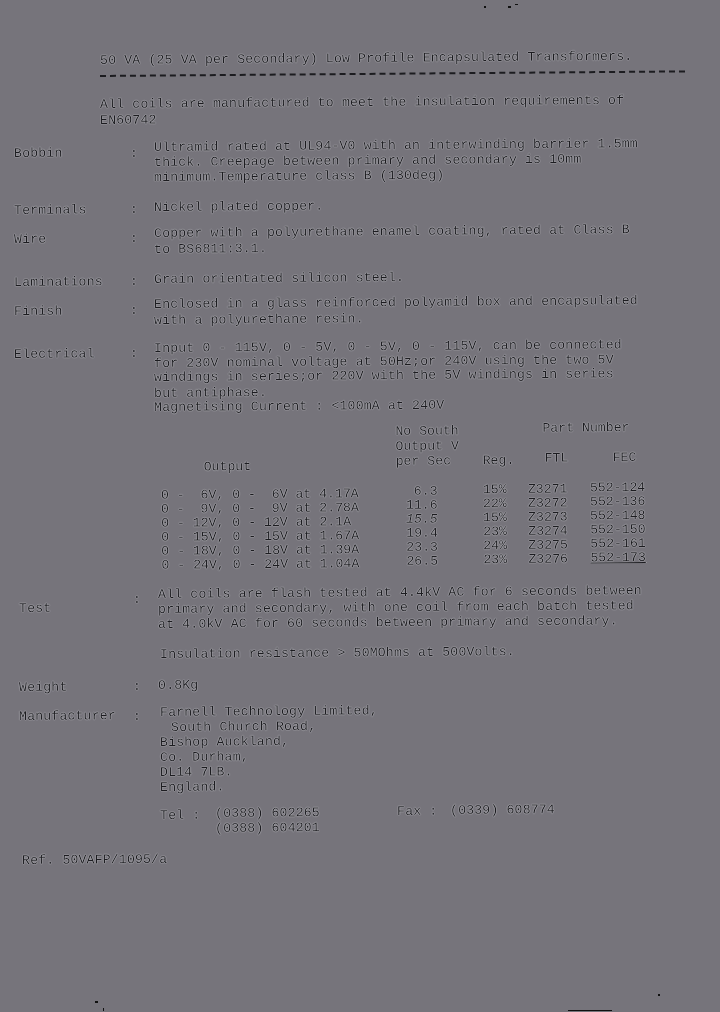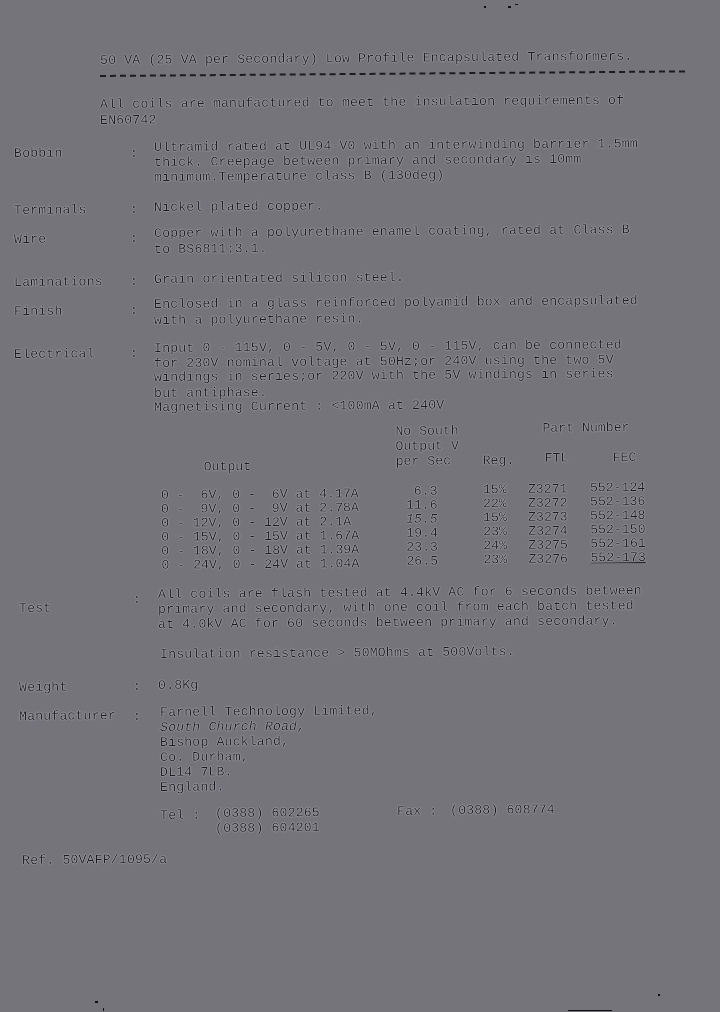--- a/index.html
+++ b/index.html
@@ -122,31 +122,31 @@
 <div class="t" style="left:158px;top:617px;">at 4.0kV AC for 60 seconds between primary and secondary.</div>
 <div class="t" style="left:160px;top:647px;">Insulation resistance &gt; 50MOhms at 500Volts.</div>
 
 <div class="t" style="left:19px;top:680px;">Weight</div>
 <div class="t" style="left:133px;top:679px;">:</div>
 <div class="t" style="left:158px;top:678px;">0.8Kg</div>
 
 <div class="t" style="left:19px;top:709px;">Manufacturer</div>
 <div class="t" style="left:133px;top:709px;">:</div>
 <div class="t" style="left:160px;top:705px;">Farnell Technology Limited,</div>
-<div class="t" style="left:160px;top:720px;font-style:italic;">South Church Road,</div>
+<div class="t" style="left:171px;top:720px;">South Church Road,</div>
 <div class="t" style="left:160px;top:735px;">Bishop Auckland,</div>
 <div class="t" style="left:160px;top:750px;">Co. Durham,</div>
 <div class="t" style="left:160px;top:765px;">DL14 7LB.</div>
 <div class="t" style="left:160px;top:780px;">England.</div>
 
 <div class="t" style="left:160px;top:808px;">Tel :</div>
 <div class="t" style="left:215px;top:806px;">(0388) 602265</div>
 <div class="t" style="left:215px;top:821px;">(0388) 604201</div>
 <div class="t" style="left:397px;top:804px;">Fax :</div>
-<div class="t" style="left:450px;top:803px;">(0388) 608774</div>
+<div class="t" style="left:450px;top:803px;">(0339) 608774</div>
 
 <div class="t" style="left:22px;top:853px;">Ref. 50VAFP/1095/a</div>
 
 <div class="speck" style="left:484px;top:6px;width:2px;height:2px;"></div>
 <div class="speck" style="left:508px;top:6px;width:3px;height:2px;"></div>
 <div class="speck" style="left:515px;top:4px;width:3px;height:1px;"></div>
 <div class="speck" style="left:95px;top:1001px;width:3px;height:2px;"></div>
 <div class="speck" style="left:103px;top:1008px;width:1px;height:3px;"></div>
 <div class="speck" style="left:568px;top:1010px;width:44px;height:1px;"></div>
 <div class="speck" style="left:658px;top:994px;width:2px;height:2px;"></div>

